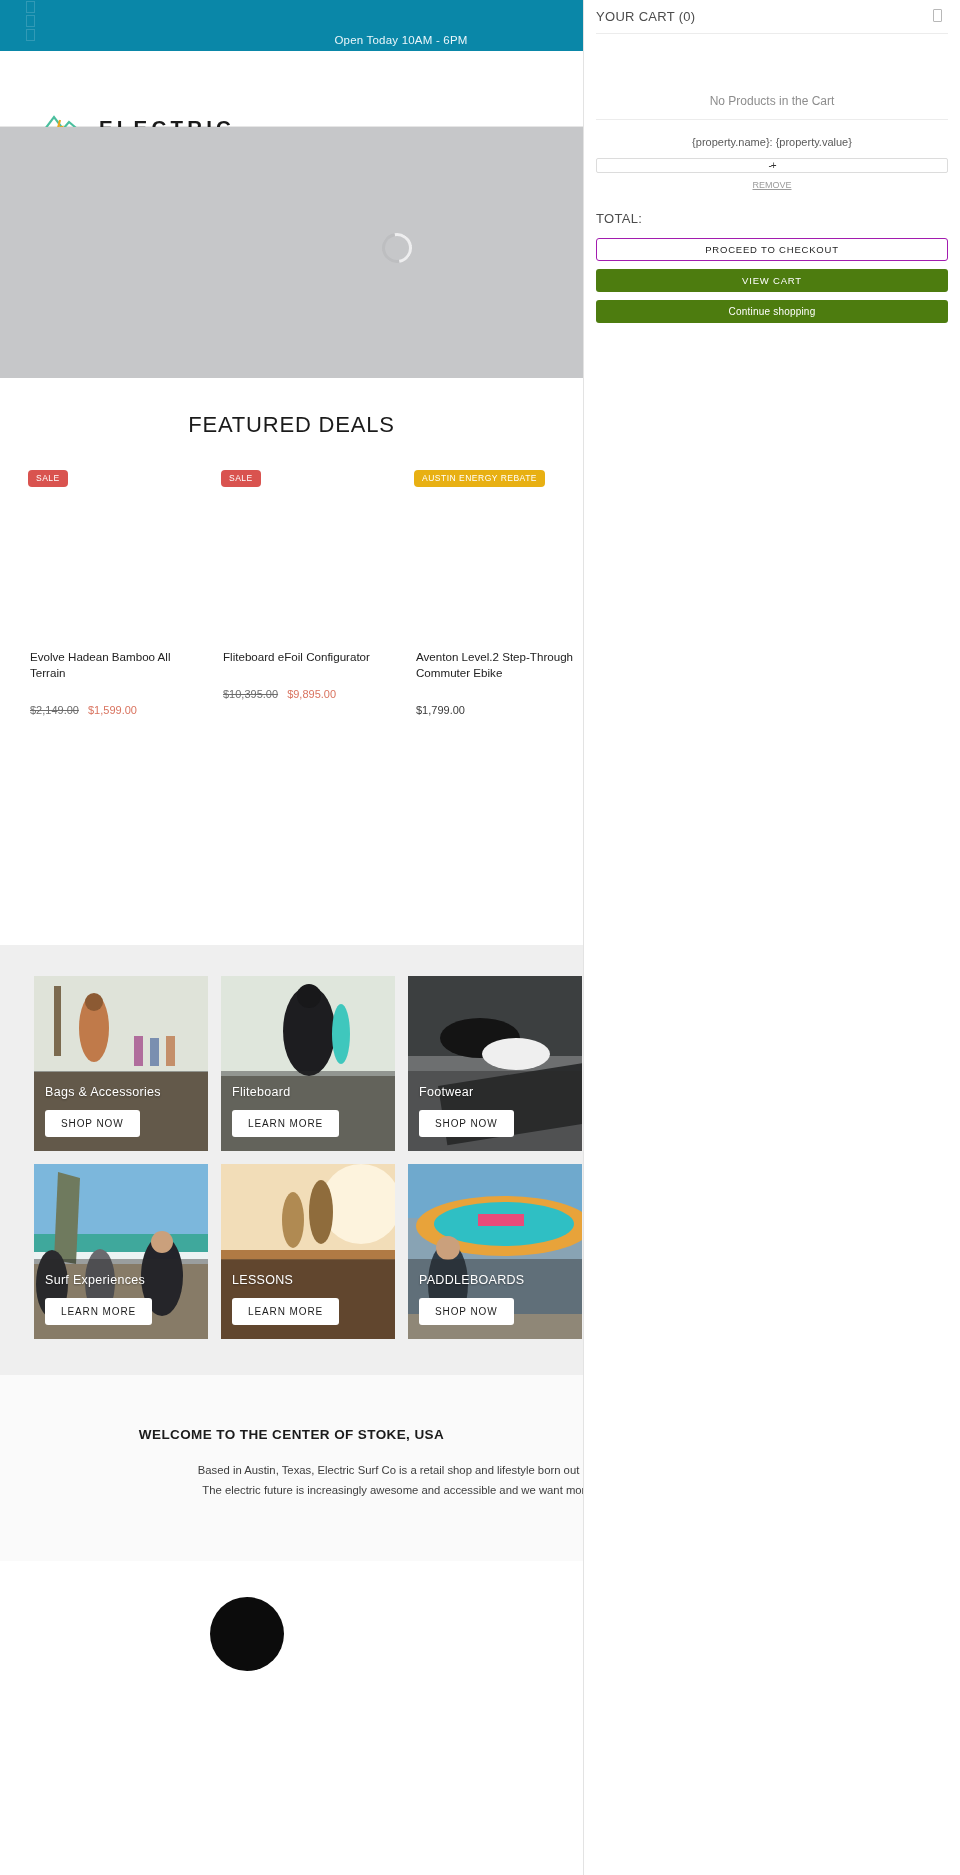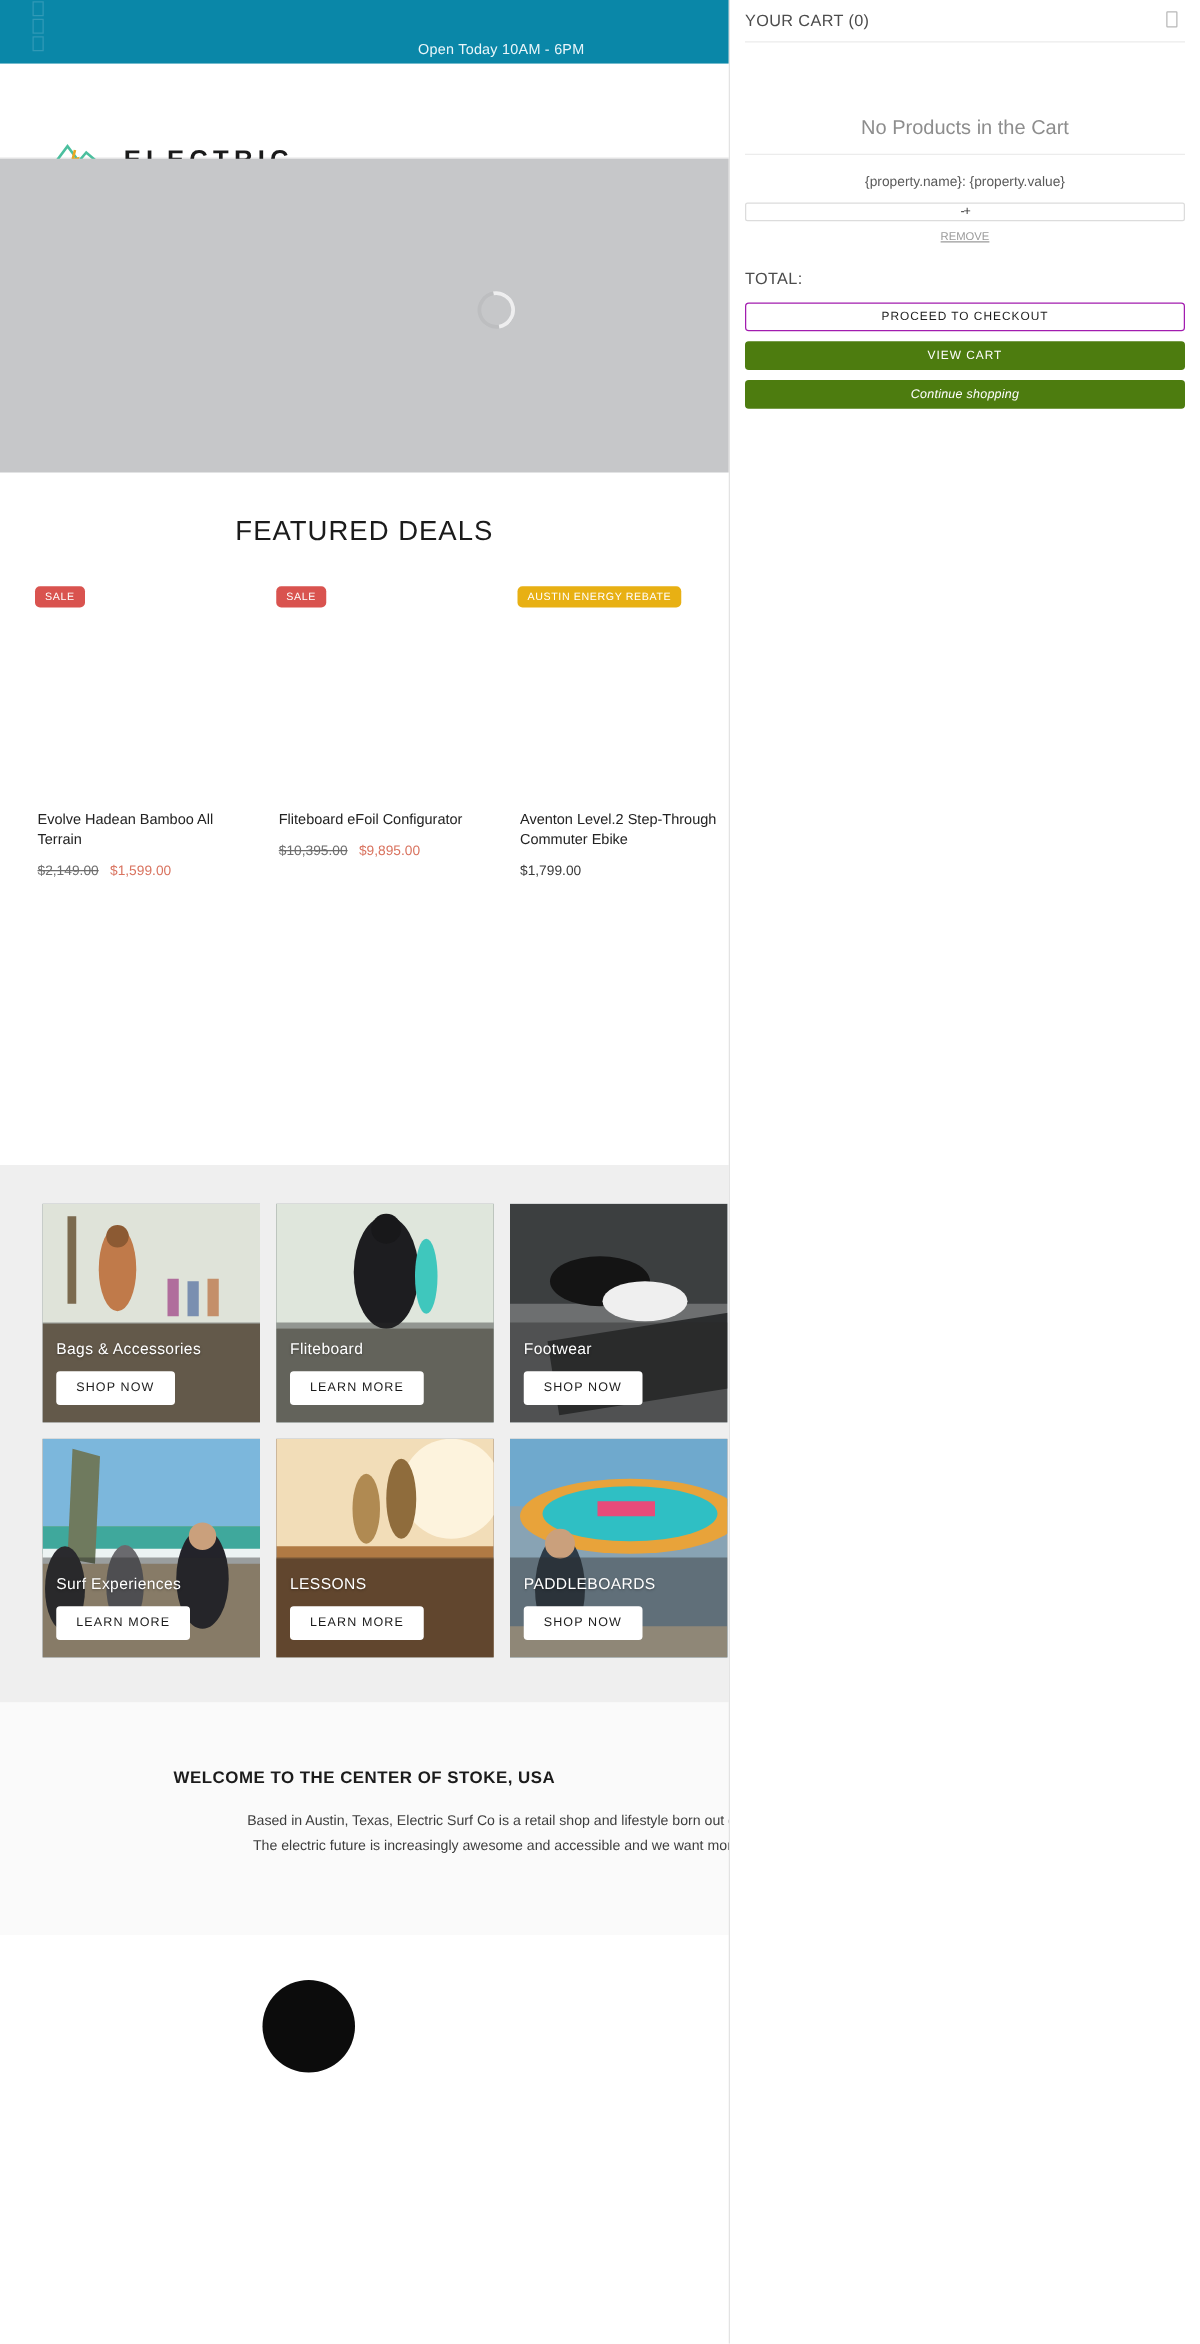--- a/index.html
+++ b/index.html
@@ -137,21 +137,21 @@
     border-radius: 4px;
     margin-left: 10px;
   }
   .badge.sale { background: #d9534f; }
   .badge.rebate { background: #e8b013; }
   .prod-img { height: 157px; }
   .prod-title {
     font-size: 11.6px; color: #222; line-height: 1.38;
     padding: 0 12px; margin-top: 5px;
   }
-  .prod-price { padding: 0 12px; margin-top: 11px; font-size: 11px; }
+  .prod-price { padding: 0 12px; margin-top: 23px; font-size: 11px; }
   .price-old { color: #6d6d6d; text-decoration: line-through; margin-right: 6px; }
   .price-new { color: #d9735f; }
   .price-plain { color: #3a3a3a; }
 
   
   .catsection { background: #efefef; margin-top: 229px; padding: 31px 0 36px; }
   .catgrid {
     display: grid;
     grid-template-columns: repeat(3, 174px);
     gap: 13px;
@@ -230,21 +230,21 @@
   }
   .cart-title { font-size: 13px; color: #4c4c4c; letter-spacing: .3px; }
   .cart-close {
     width: 9px; height: 13px;
     border: 1px solid #b8b8b8; border-radius: 1px;
     cursor: pointer;
   }
   .cart-divider { height: 1px; background: #ececec; margin: 0 12px; }
   .cart-empty {
     text-align: center;
-    font-size: 16px; color: #8d8d8d;
+    font-size: 12px; color: #8d8d8d;
     padding: 60px 0 11px;
   }
   .cart-props {
     text-align: center;
     font-size: 11px; color: #5a5a5a;
     padding: 16px 0 0;
   }
   .qty-box {
     margin: 10px 12px 0;
     height: 15px;
@@ -268,21 +268,21 @@
   .cart-btns { margin: 12px 12px 0; display: flex; flex-direction: column; gap: 8px; }
   .btn {
     height: 23px;
     display: flex; align-items: center; justify-content: center;
     font-size: 9.5px; letter-spacing: .8px;
     border-radius: 3px;
     cursor: pointer;
   }
   .btn-outline { border: 1px solid #a21caf; color: #1d1d1d; background: #fff; }
   .btn-dark { background: #4d7c0f; color: #ffffff; }
-  .btn-dark.lower { letter-spacing: .2px; font-size: 10px; font-style: italic; }
+  .btn-dark.lower { letter-spacing: .2px; font-size: 10px; }
 </style>
 </head>
 <body>
 
 <div id="root">
 
   <div class="site">
 
     <div class="announce">
       <div class="announce-social">

